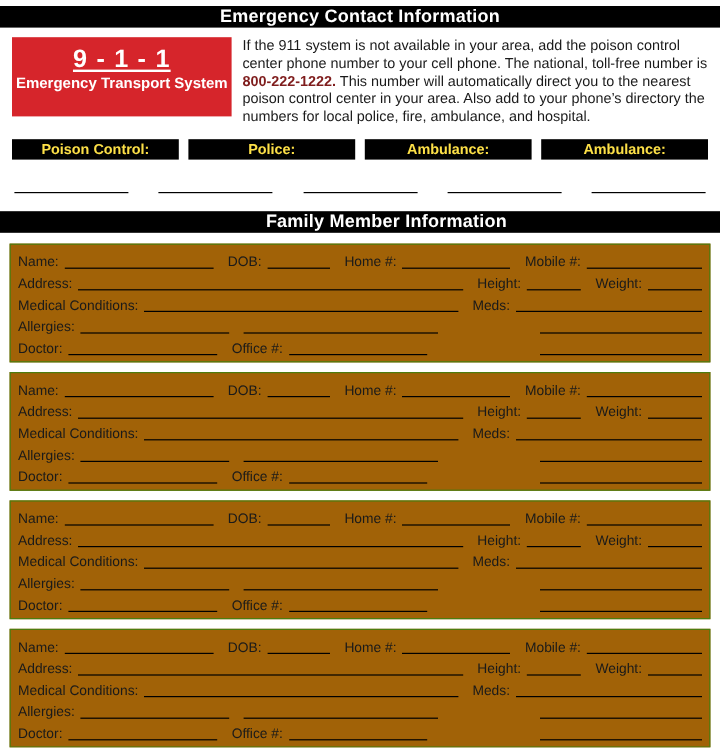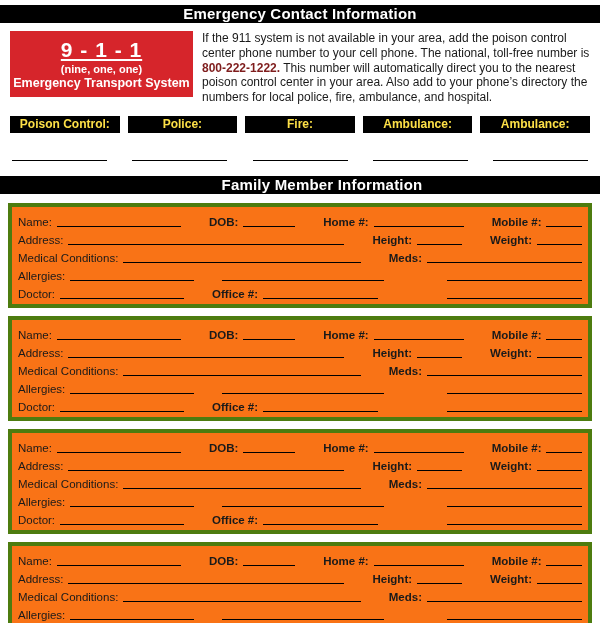--- a/index.html
+++ b/index.html
@@ -71,35 +71,35 @@
     margin: 26px 12px 0 12px;
   }
   .contact-line {
     width: 95px;
     height: 2px;
     border-bottom: 1.5px solid #000;
   }
 
   
   .member-card {
-    border: 4px solid #4d7c0f;
+    border: 1px solid #4d7c0f;
     margin: 9px 8px 0 8px;
     padding: 3px 6px 4px 6px;
-    background: #f97316;
+    background: #a16207;
   }
   .member-card ~ .member-card { margin-top: 8px; }
   .frow {
     display: flex;
     align-items: flex-end;
     height: 18px;
     font-size: 11.5px;
     white-space: nowrap;
   }
   .lbl { padding-right: 5px; }
-  .ml12 { margin-left: 28px; font-weight: bold; }
+  .ml12 { margin-left: 12px; }
   .line {
     height: 2px;
     border-bottom: 1.2px solid #000;
     margin-bottom: 1px;
   }
   .flex1 { flex: 1; }
   .w124 { width: 124px; }
   .w52  { width: 52px; }
   .w90  { width: 90px; }
   .w45  { width: 45px; }
@@ -111,30 +111,28 @@
 </head>
 <body>
 
 <div class="page">
 
   <div class="bar top-bar">Emergency Contact Information</div>
 
   <div class="emergency-row">
     <div class="badge">
       <div class="badge-num">9 - 1 - 1</div>
-      <div class="badge-words">(nine, one, one)</div>
       <div class="badge-sys">Emergency Transport System</div>
     </div>
     <p class="instructions"><span>If the 911 system is not available in your area, add the poison control center phone number to your cell phone. The national, toll-free number is </span><span class="phone">800-222-1222.</span><span> This number will automatically direct you to the nearest poison control center in your area. Also add to your phone’s directory the numbers for local police, fire, ambulance, and hospital.</span></p>
   </div>
 
   <div class="contact-labels">
     <div class="contact-label">Poison Control:</div>
     <div class="contact-label">Police:</div>
-    <div class="contact-label">Fire:</div>
     <div class="contact-label">Ambulance:</div>
     <div class="contact-label">Ambulance:</div>
   </div>
 
   <div class="contact-lines">
     <div class="contact-line"></div>
     <div class="contact-line"></div>
     <div class="contact-line"></div>
     <div class="contact-line"></div>
     <div class="contact-line"></div>

